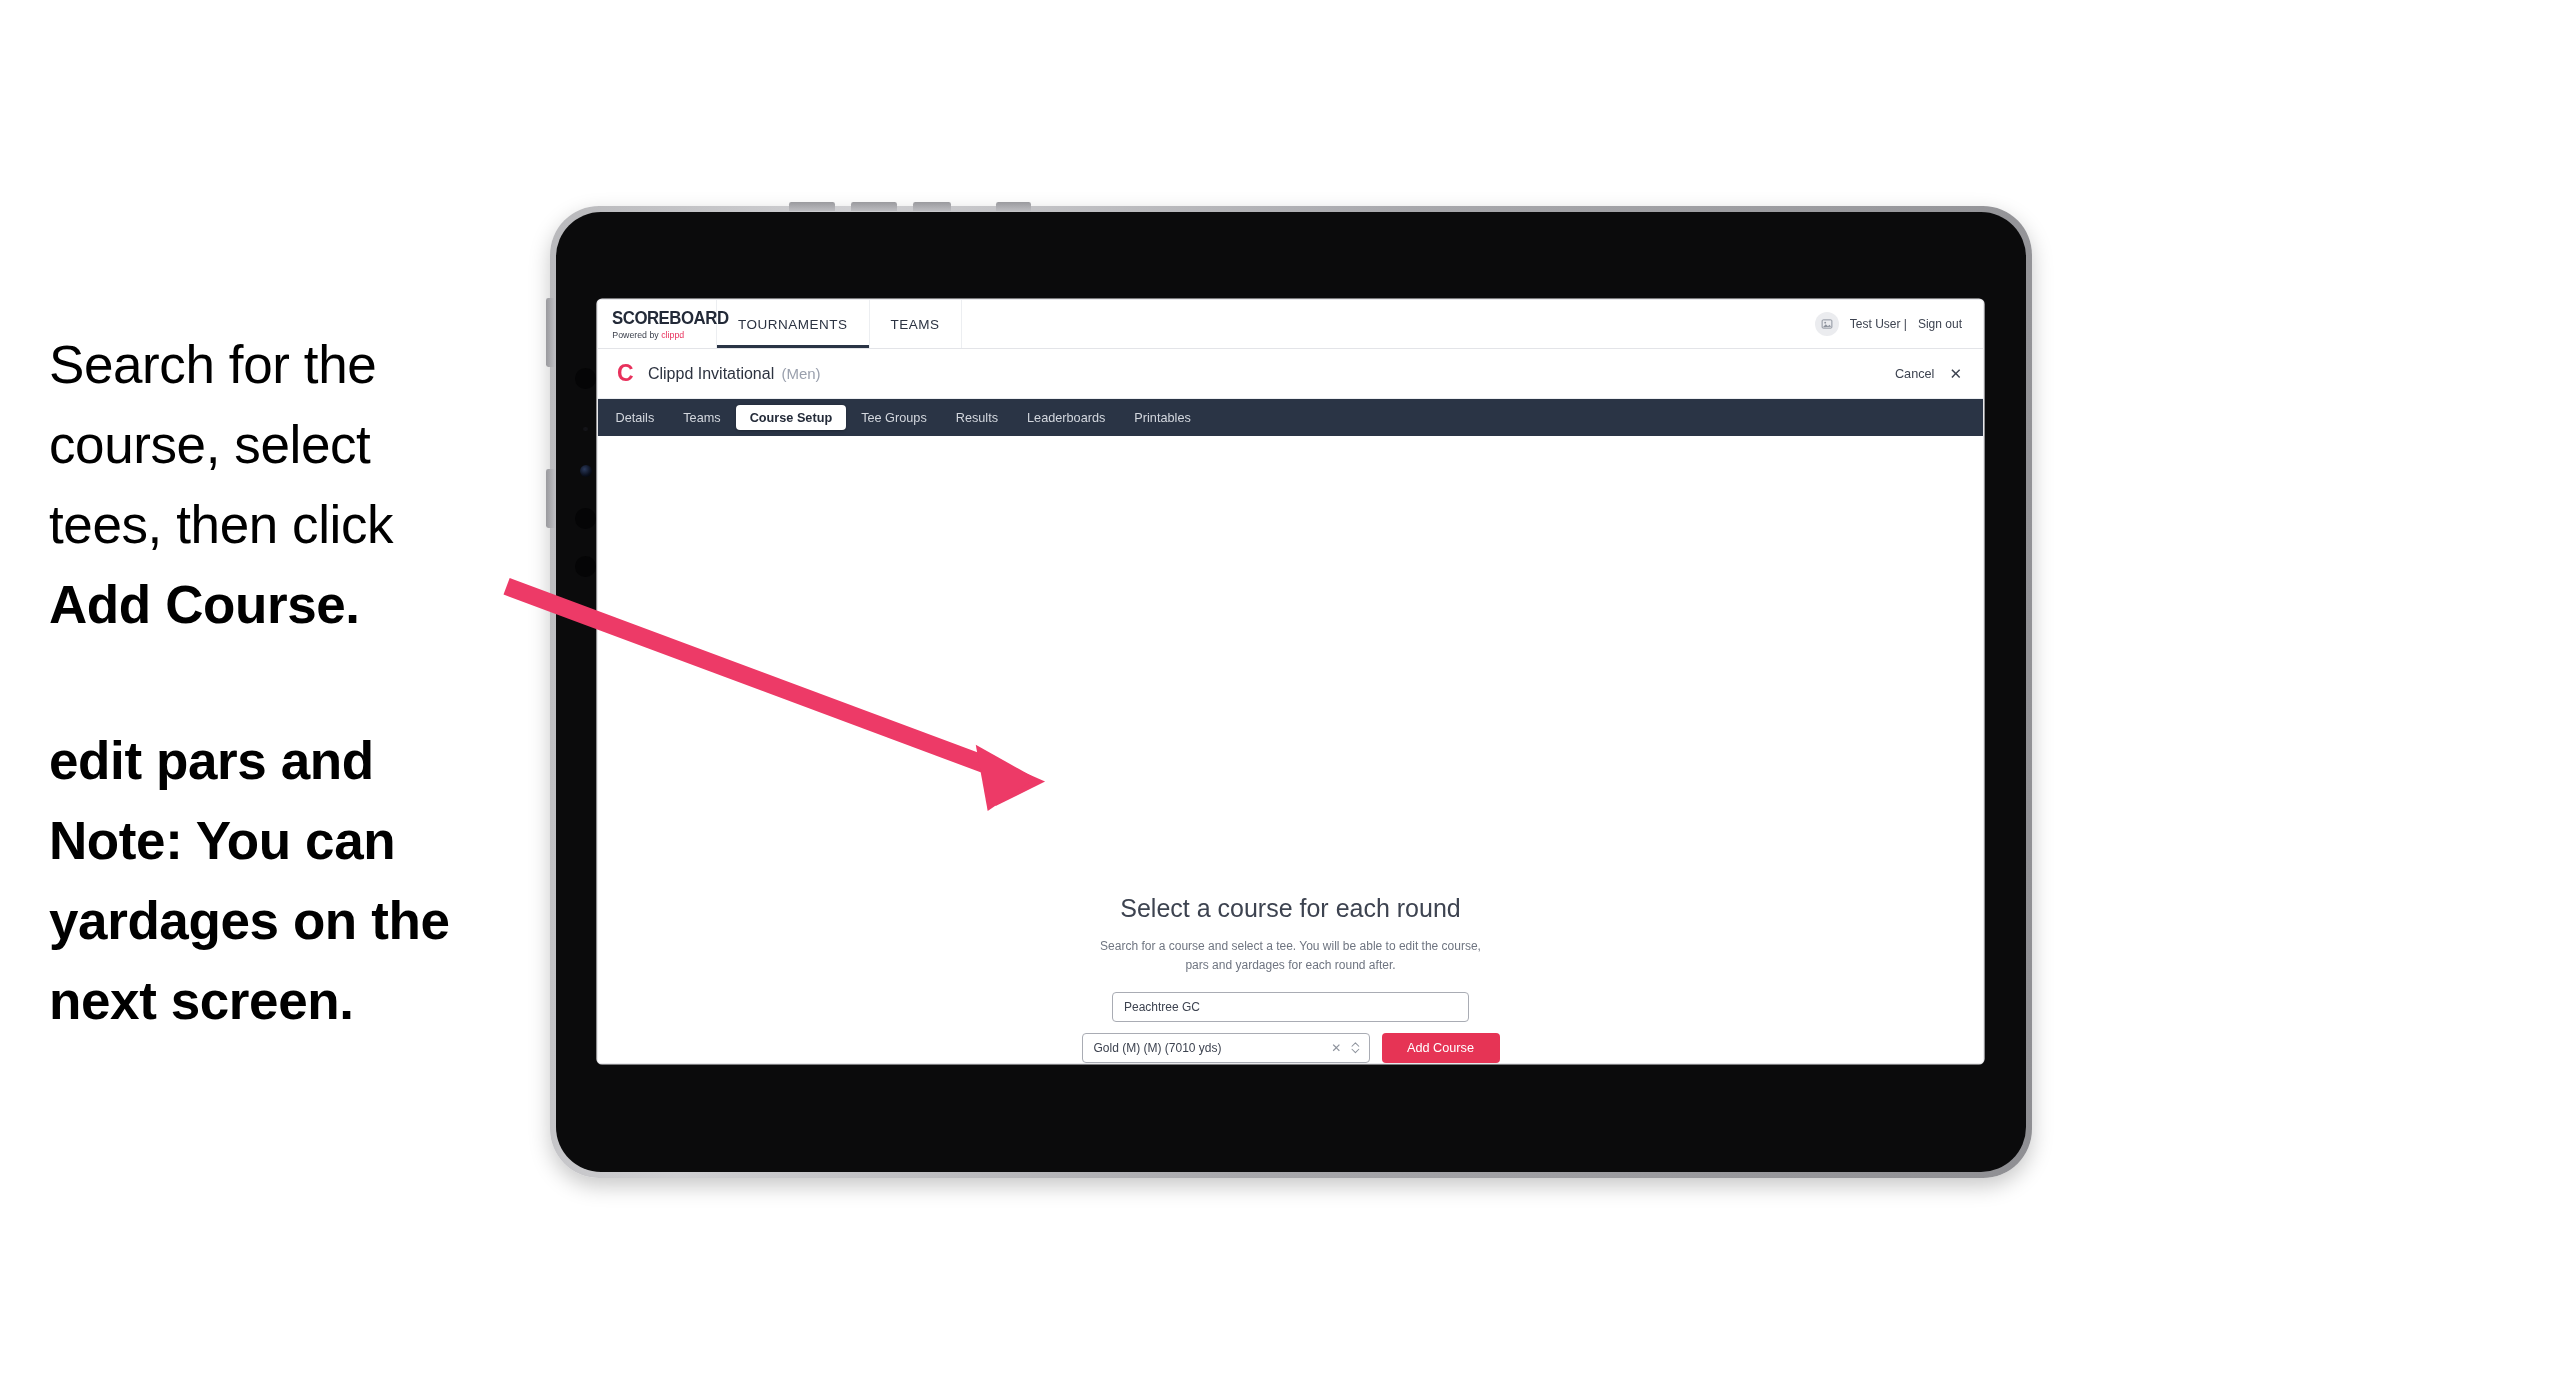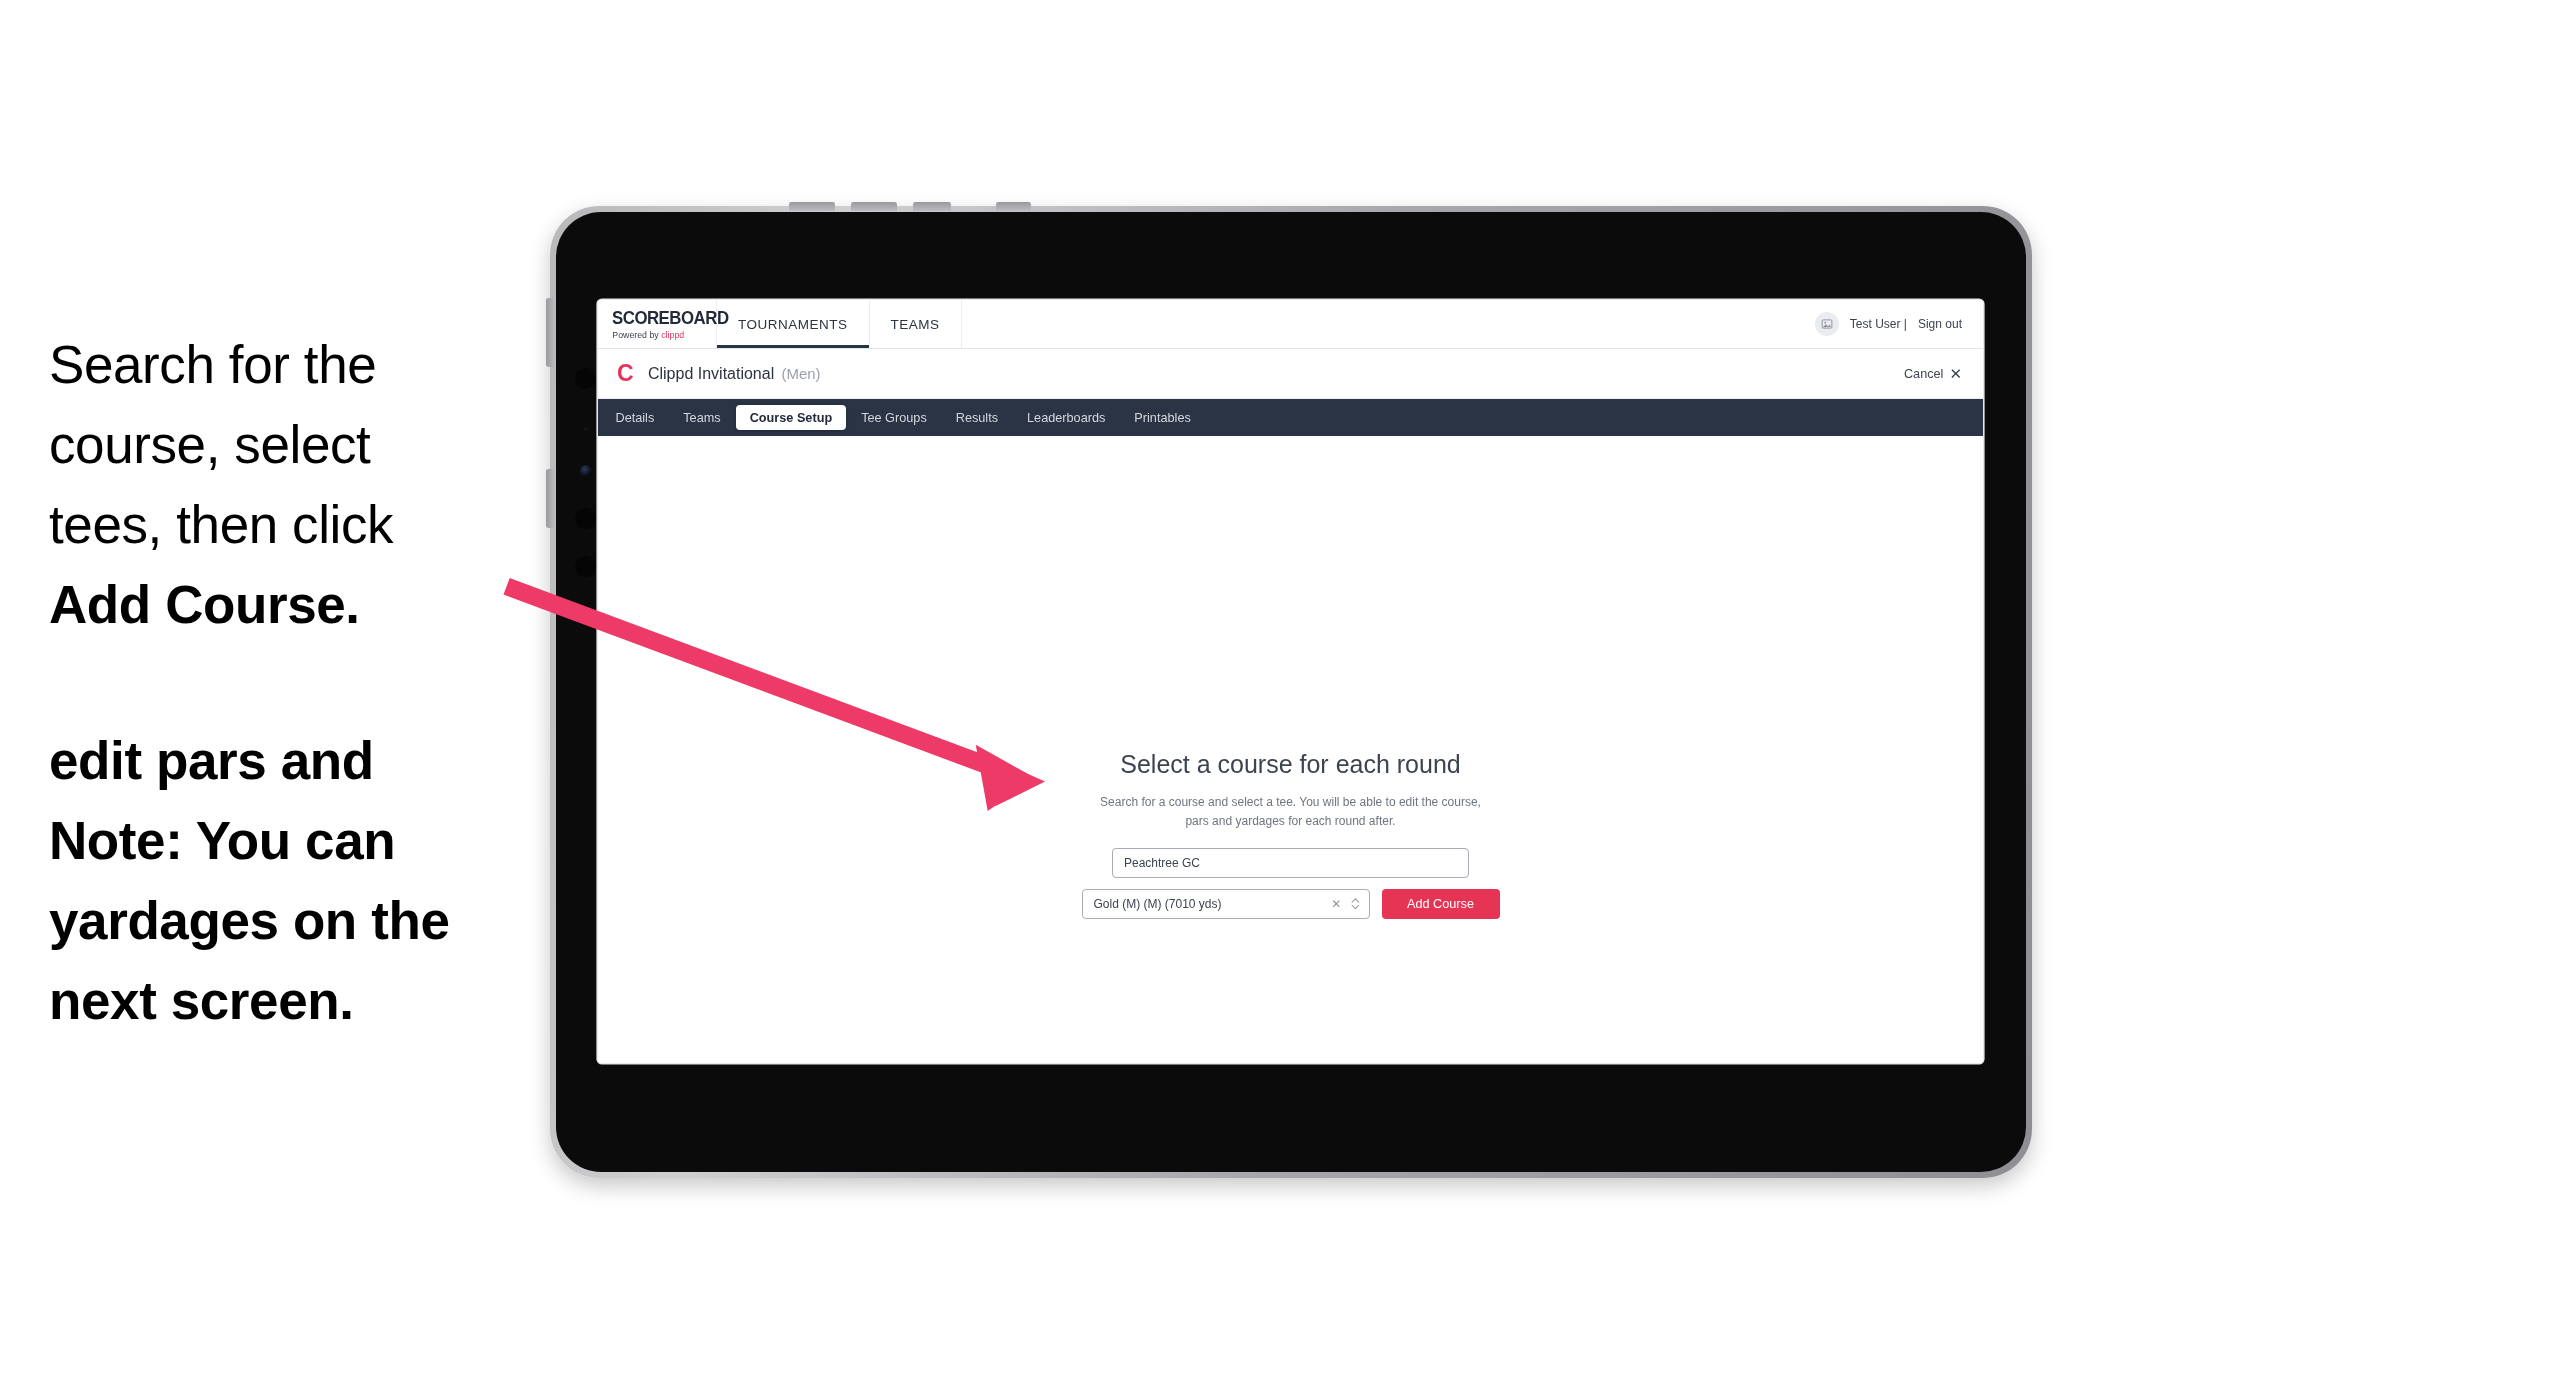--- a/index.html
+++ b/index.html
@@ -208,21 +208,21 @@
   }
   #tourn-cat {
     font-size: 15px;
     color: #9aa0ad;
     margin-left: 7.2px;
   }
   #cancel-wrap {
     margin-left: auto;
     display: flex;
     align-items: center;
-    gap: 6px;
+    gap: 15px;
     cursor: pointer;
   }
   #cancel-label { font-size: 12.7px; color: #3d4350; }
   #cancel-x { font-size: 15px; color: #3d4350; line-height: 1; }
 
   
   #tabbar {
     height: 37px;
     background: #2a3445;
     display: flex;
@@ -243,21 +243,21 @@
     color: #232a38;
     font-weight: bold;
     box-shadow: 0 0.8px 2.4px rgba(0,0,0,0.25);
   }
 
   
   #main {
     height: calc(100% - 136px);
     background: #ffffff;
     display: flex;
-    align-items: center;
+    align-items: flex-end;
     justify-content: center;
   }
   #course-panel {
     margin-top: 170px;
     width: 430px;
     text-align: center;
   }
   #panel-title {
     font-size: 25px;
     color: #3d4350;

